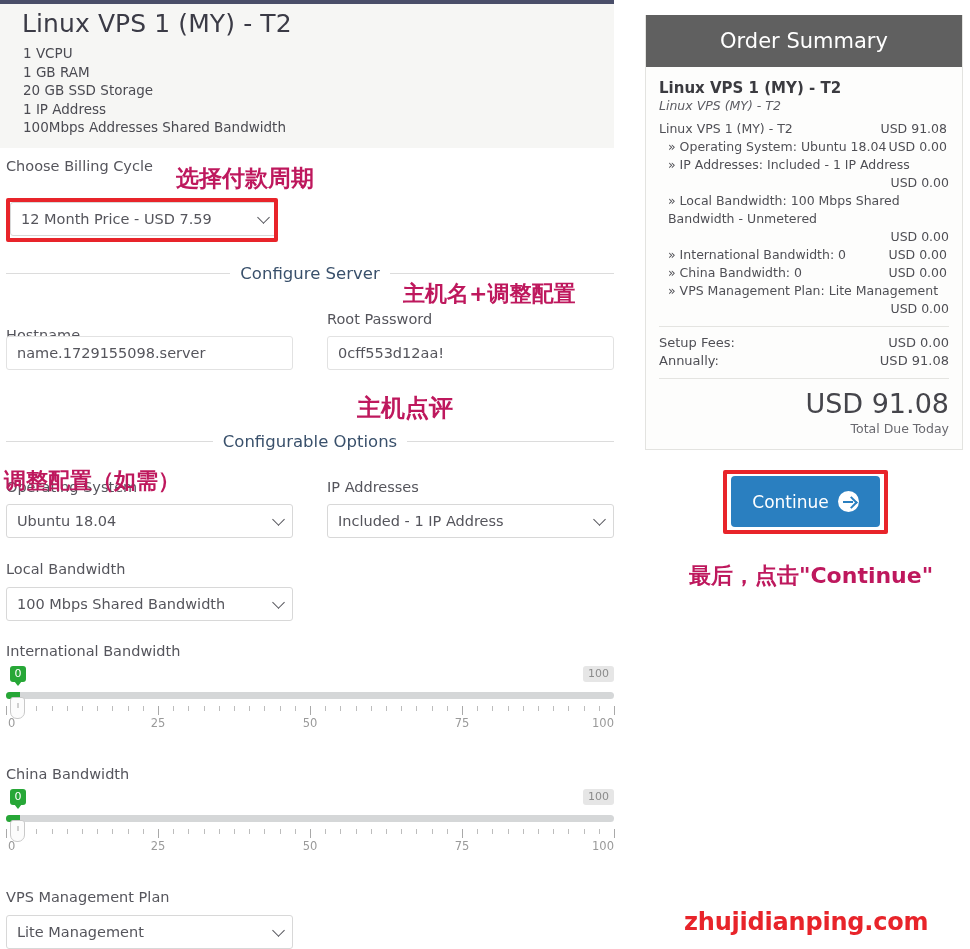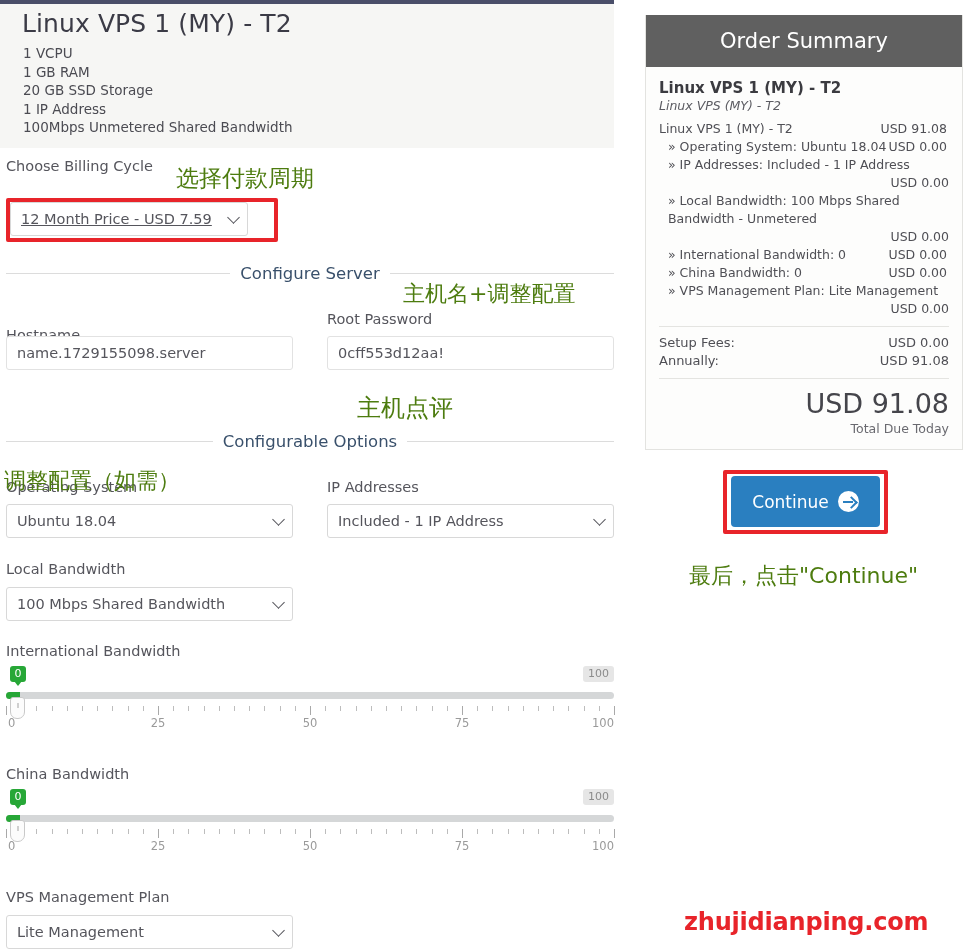--- a/index.html
+++ b/index.html
@@ -319,22 +319,22 @@
     left: 9px; top: 6.5px;
     width: 7px; height: 7px;
     border-top: 2px solid #2a7fc0;
     border-right: 2px solid #2a7fc0;
     transform: rotate(45deg);
   }
 
   
   .red-note {
     position: absolute;
-    color: #4d7c0f;
-    font-weight: normal;
+    color: #be185d;
+    font-weight: bold;
     white-space: nowrap;
   }
   .red-box {
     position: absolute;
     border: 4px solid #e8242a;
     border-radius: 2px;
   }
   .watermark {
     position: absolute;
     color: #e8242a;
@@ -351,25 +351,25 @@
 <div id="page">
 
   <div id="left-col">
 
     <div class="plan-box">
       <div class="plan-title">Linux VPS 1 (MY) - T2</div>
       <div class="plan-feature pf0">1 VCPU</div>
       <div class="plan-feature pf1">1 GB RAM</div>
       <div class="plan-feature pf2">20 GB SSD Storage</div>
       <div class="plan-feature pf3">1 IP Address</div>
-      <div class="plan-feature pf4">100Mbps Unmetered Shared Bandwidth</div>
+      <div class="plan-feature pf4">100Mbps Addresses Shared Bandwidth</div>
     </div>
 
     <div class="field-label" style="left:6px; top:158px;">Choose Billing Cycle</div>
-    <div class="sel" style="left:10px; top:202px; width:238px;text-decoration:underline;">
+    <div class="sel" style="left:10px; top:202px; width:268px;">
       <span>12 Month Price - USD 7.59</span>
       <span class="chev"></span>
     </div>
 
     <div class="section-head" style="left:6px; top:263px; width:608px;">
       <span class="rule"></span>
       <span class="shtxt">Configure Server</span>
       <span class="rule"></span>
     </div>
 

